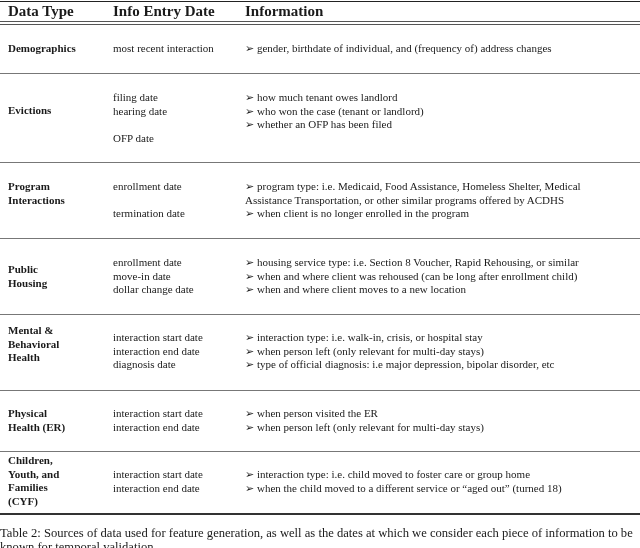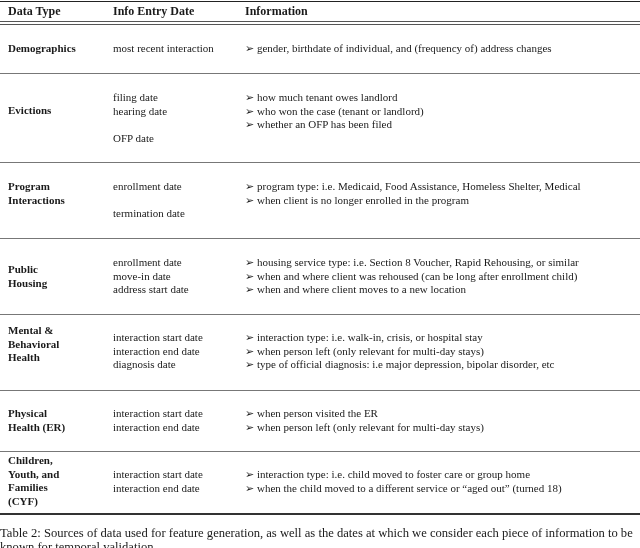--- a/index.html
+++ b/index.html
@@ -3,21 +3,21 @@
 <meta charset="utf-8">
 <style>
   html, body { margin:0; padding:0; background:#ffffff; }
   body { width:640px; height:548px; overflow:hidden; font-family:"Liberation Serif", serif; color:#1a1a1a; position:relative; }
   .table { position:absolute; left:0; top:0; width:640px; }
   .rule-top { position:absolute; left:0; width:640px; height:1px; background:#222; }
   .rule-double { position:absolute; left:0; width:640px; height:4px; border-top:1px solid #555; border-bottom:1px solid #555; box-sizing:border-box; }
   .rule-mid { position:absolute; left:0; width:640px; height:1px; background:#777; }
   .rule-bottom { position:absolute; left:0; width:640px; height:2px; background:#333; }
   .cell { position:absolute; font-size:11px; line-height:13.5px; white-space:nowrap; }
-  .hdr { font-weight:bold; font-size:12px; }
+  .hdr { font-weight:bold; font-size:15px; }
   .type { font-weight:bold; left:8px; }
   .date { left:113px; }
   .info { left:245px; }
   .line { display:block; }
   .caption { position:absolute; left:0; top:526px; font-size:12.6px; line-height:14px; width:660px; white-space:nowrap; }
 </style>
 </head>
 <body>
 
 <div class="table">
@@ -63,33 +63,34 @@
     <span class="line">Program</span>
     <span class="line">Interactions</span>
   </div>
   <div class="cell date" style="top:180px;">
     <span class="line">enrollment date</span>
     <span class="line" style="height:13.5px;"></span>
     <span class="line">termination date</span>
   </div>
   <div class="cell info" style="top:180px; left:245px;">
     <span class="line">➢ program type: i.e. Medicaid, Food Assistance, Homeless Shelter, Medical</span>
+    <span class="line" style="margin-left:0;">Assistance Transportation, or other similar programs offered by ACDHS</span>
     <span class="line">➢ when client is no longer enrolled in the program</span>
   </div>
 
   <div class="rule-mid" style="top:238px;"></div>
 
   <div class="cell type" style="top:263px;">
     <span class="line">Public</span>
     <span class="line">Housing</span>
   </div>
   <div class="cell date" style="top:256px;">
     <span class="line">enrollment date</span>
     <span class="line">move-in date</span>
-    <span class="line">address start date</span>
+    <span class="line">dollar change date</span>
   </div>
   <div class="cell info" style="top:256px;">
     <span class="line">➢ housing service type: i.e. Section 8 Voucher, Rapid Rehousing, or similar</span>
     <span class="line">➢ when and where client was rehoused (can be long after enrollment child)</span>
     <span class="line">➢ when and where client moves to a new location</span>
   </div>
 
   <div class="rule-mid" style="top:314px;"></div>
 
   <div class="cell type" style="top:324px;">

